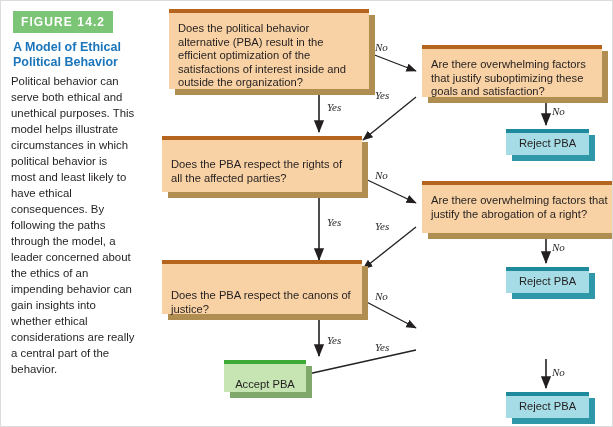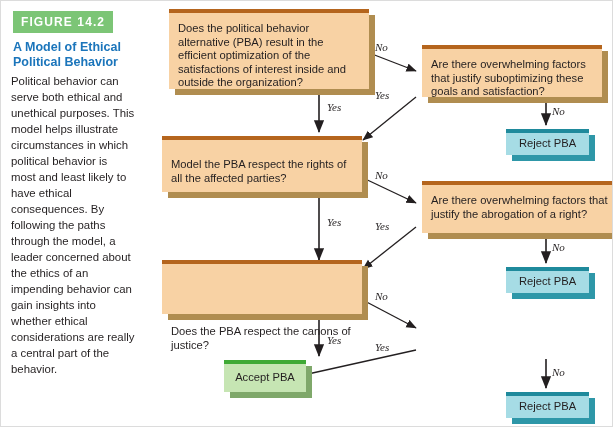--- a/index.html
+++ b/index.html
@@ -73,21 +73,21 @@
 
   
   .reject .shadow{background:#2e97a8;}
   .reject .face{background:#a6dce5;border-top:4px solid #1f8a9c;}
   .reject .txt{padding:0;text-align:left;line-height:1.0;}
   .reject .face{display:flex;align-items:center;justify-content:center;}
 
   
   .accept .shadow{background:#7fa86a;}
   .accept .face{background:#c6e5b3;border-top:4px solid #3faa35;
-                display:flex;align-items:center;justify-content:center;}
+                display:flex;align-items:flex-end;justify-content:center;}
   .accept .txt{padding:0;text-align:center;}
 
   
   .elabel{
     position:absolute;
     font-family:"Liberation Serif", serif;
     font-style:italic;
     font-size:11px;
     color:#231f20;
     white-space:nowrap;
@@ -153,42 +153,42 @@
   <div class="node reject" style="left:505px;top:128px;width:83px;height:26px;">
     <div class="shadow"></div>
     <div class="face">
       <div class="txt">Reject PBA</div>
     </div>
   </div>
 
   <div class="node q" style="left:161px;top:135px;width:200px;height:56px;">
     <div class="shadow"></div>
     <div class="face">
-      <div class="txt" style="padding-top:18px;">Model the PBA respect the rights of all the affected parties?</div>
+      <div class="txt" style="padding-top:18px;">Does the PBA respect the rights of all the affected parties?</div>
     </div>
   </div>
 
   <div class="node q" style="left:421px;top:180px;width:203px;height:52px;">
     <div class="shadow"></div>
     <div class="face">
       <div class="txt">Are there overwhelming factors that  justify the abrogation of a right?</div>
     </div>
   </div>
 
   <div class="node reject" style="left:505px;top:266px;width:83px;height:26px;">
     <div class="shadow"></div>
     <div class="face">
       <div class="txt">Reject PBA</div>
     </div>
   </div>
 
   <div class="node q" style="left:161px;top:259px;width:200px;height:54px;">
     <div class="shadow"></div>
     <div class="face">
-      <div class="txt" style="padding-top:25px;margin-top:36px;">Does the PBA respect the canons of justice?</div>
+      <div class="txt" style="padding-top:25px;">Does the PBA respect the canons of justice?</div>
     </div>
   </div>
 
 
   <div class="node reject" style="left:505px;top:391px;width:83px;height:26px;">
     <div class="shadow"></div>
     <div class="face">
       <div class="txt">Reject PBA</div>
     </div>
   </div>

